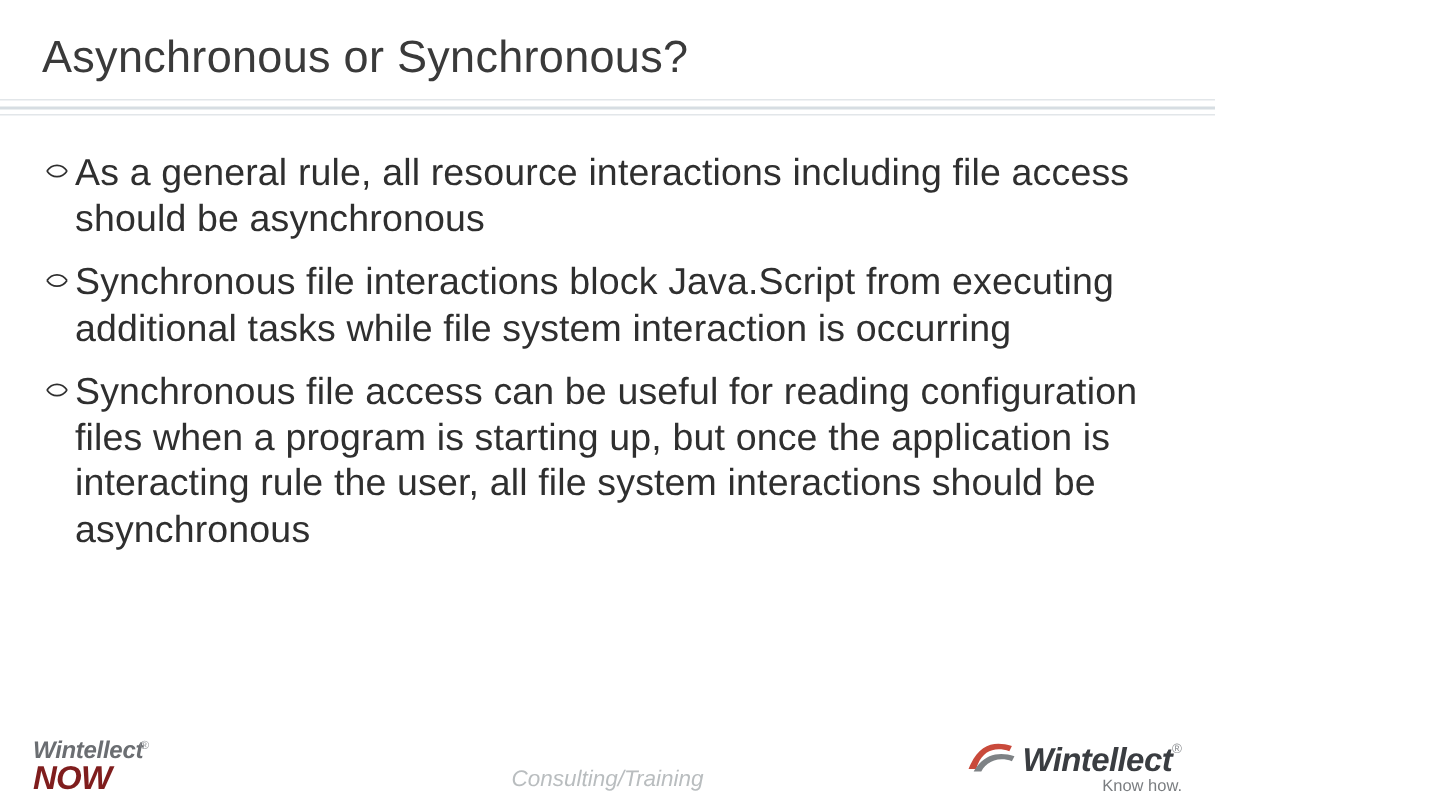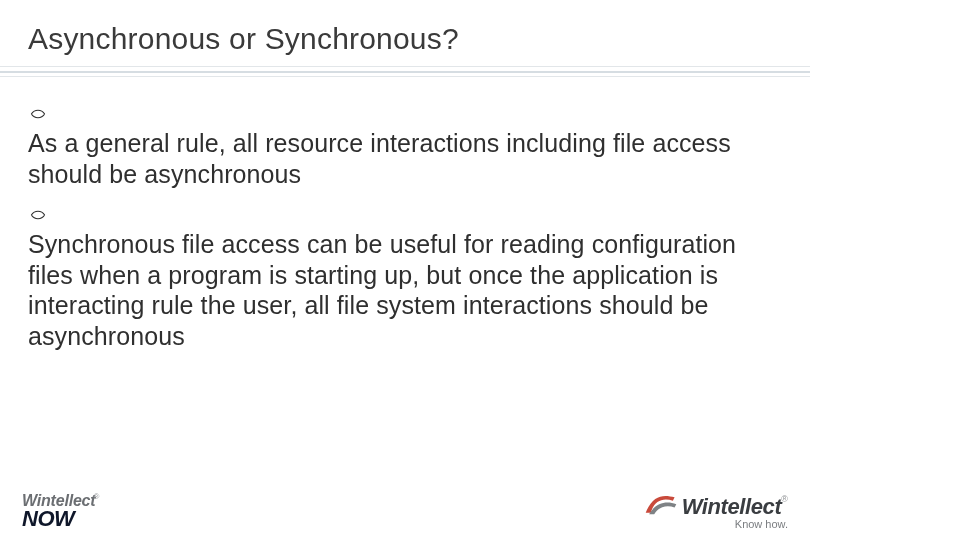--- a/index.html
+++ b/index.html
@@ -42,21 +42,20 @@
   .body {
     position: absolute;
     top: 100px;
     left: 28px;
     right: 28px;
   }
   .bullet {
     display: flex;
     align-items: flex-start;
     margin-bottom: 12px;
-    flex-direction: column;
   }
   .bullet .icon {
     flex: 0 0 auto;
     margin-right: 2px;
     margin-top: 4px;
   }
   .bullet .text {
     font-size: 25px;
     line-height: 1.22;
     color: #2f2f2f;
@@ -92,21 +91,21 @@
     font-size: 8px;
     color: #9a9da0;
     margin-left: -2px;
     vertical-align: top;
   }
   .logo-left .now {
     font-family: Arial, sans-serif;
     font-weight: 900;
     font-style: italic;
     font-size: 22px;
-    color: #0f172a;
+    color: #7f1d1d;
     letter-spacing: -0.5px;
     margin-top: -4px;
   }
   
   .logo-right {
     position: absolute;
     right: 22px;
     bottom: 10px;
     width: 160px;
   }
@@ -161,24 +160,33 @@
           </svg>
       </span>
       <span class="text">As a general rule, all resource interactions including file access should be asynchronous</span>
     </div>
     <div class="bullet">
       <span class="icon">
         <svg width="20" height="20" viewBox="0 0 24 24">
             <path d="M4 12c4-6 12-6 16 0M4 12c4 6 12 6 16 0" fill="none" stroke="#2f2f2f" stroke-width="1.4"></path>
           </svg>
       </span>
+      <span class="text">Synchronous file interactions block Java.Script from executing additional tasks while file system interaction is occurring</span>
+    </div>
+    <div class="bullet">
+      <span class="icon">
+        <svg width="20" height="20" viewBox="0 0 24 24">
+            <path d="M4 12c4-6 12-6 16 0M4 12c4 6 12 6 16 0" fill="none" stroke="#2f2f2f" stroke-width="1.4"></path>
+          </svg>
+      </span>
       <span class="text">Synchronous file access can be useful for reading configuration files when a program is starting up, but once the application is interacting rule the user, all file system interactions should be asynchronous</span>
     </div>
   </div>
 
+  <div class="footer-tag">Consulting/Training</div>
 
   <div class="logo-left">
     <div>
       <span class="w">Wintellect</span><span class="reg">®</span>
     </div>
     <div class="now">NOW</div>
   </div>
 
   <div class="logo-right">
     <div class="row">

